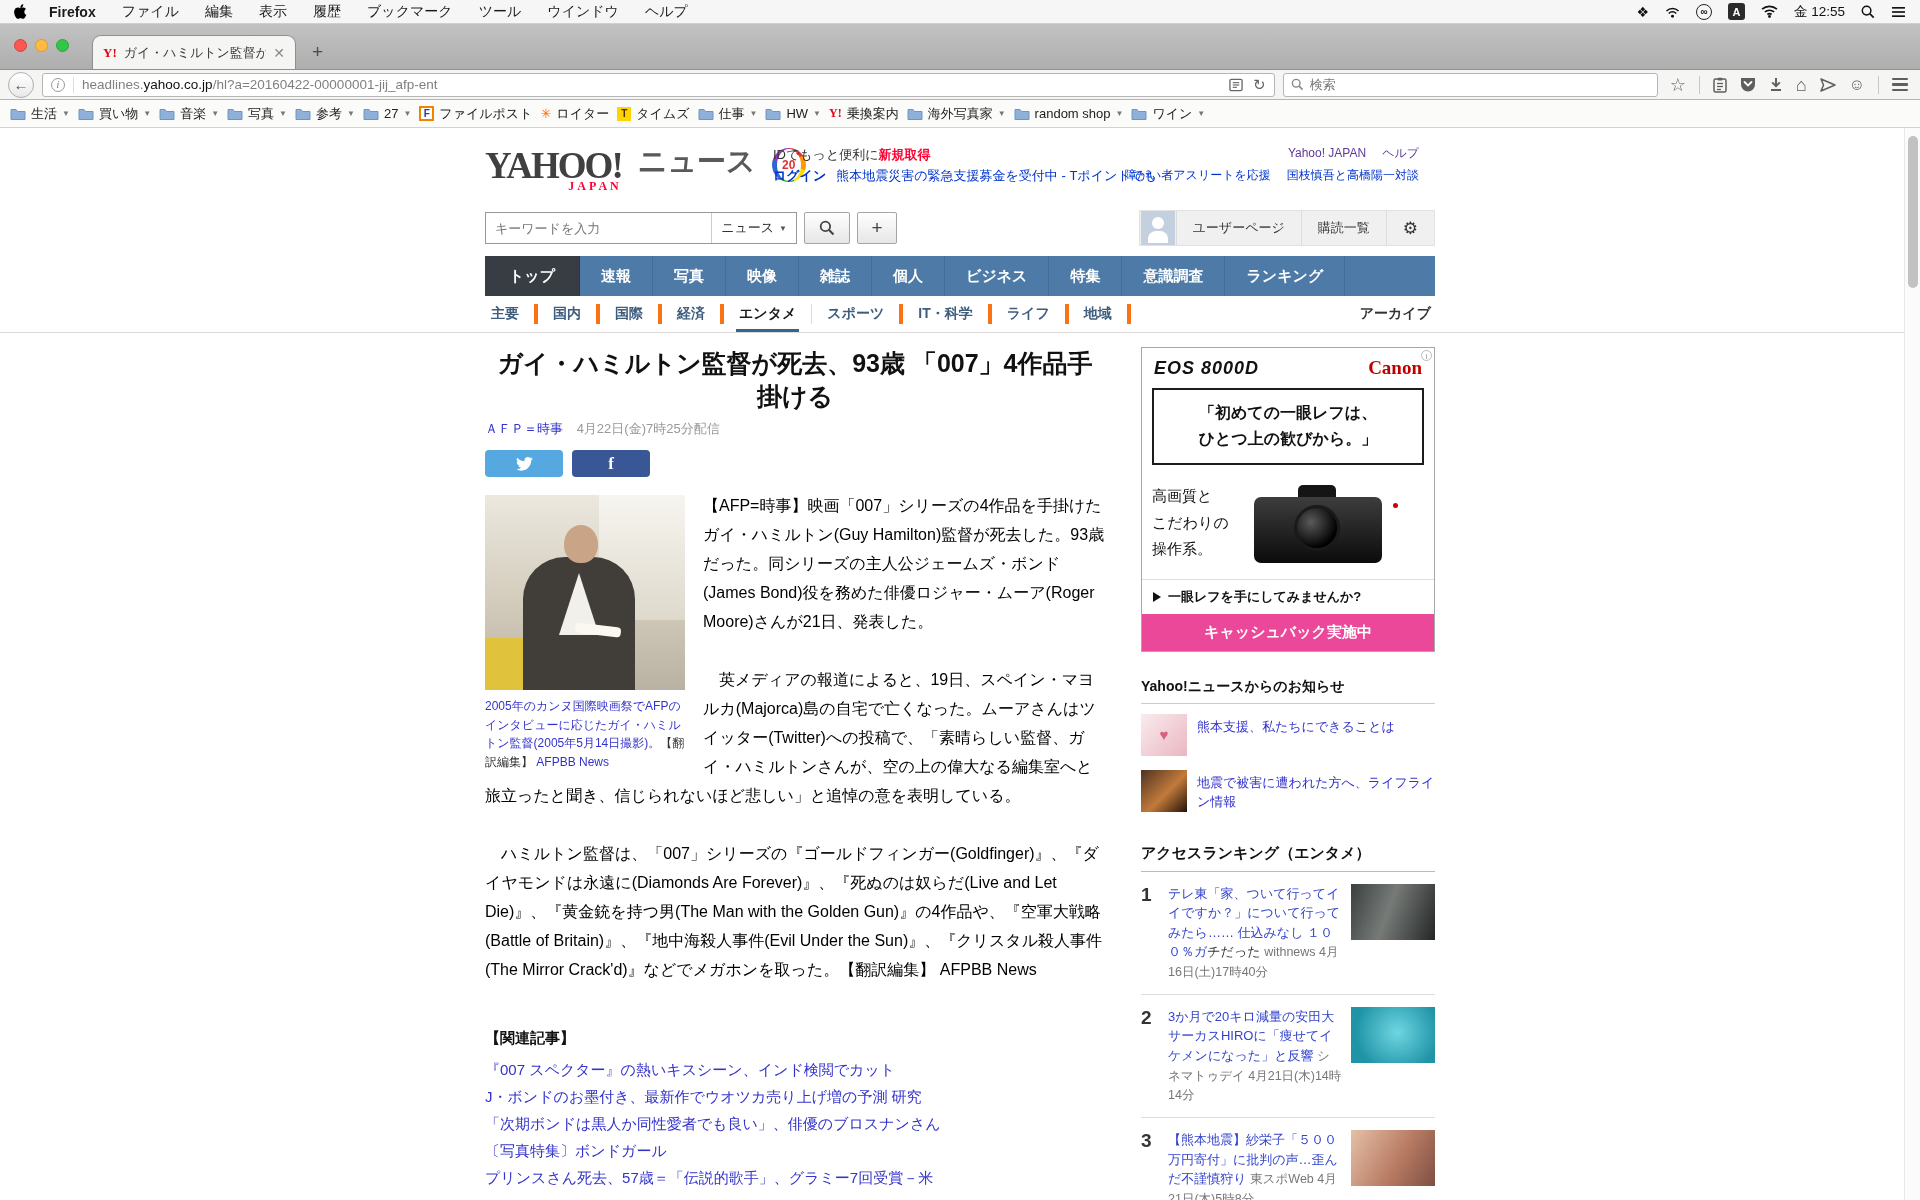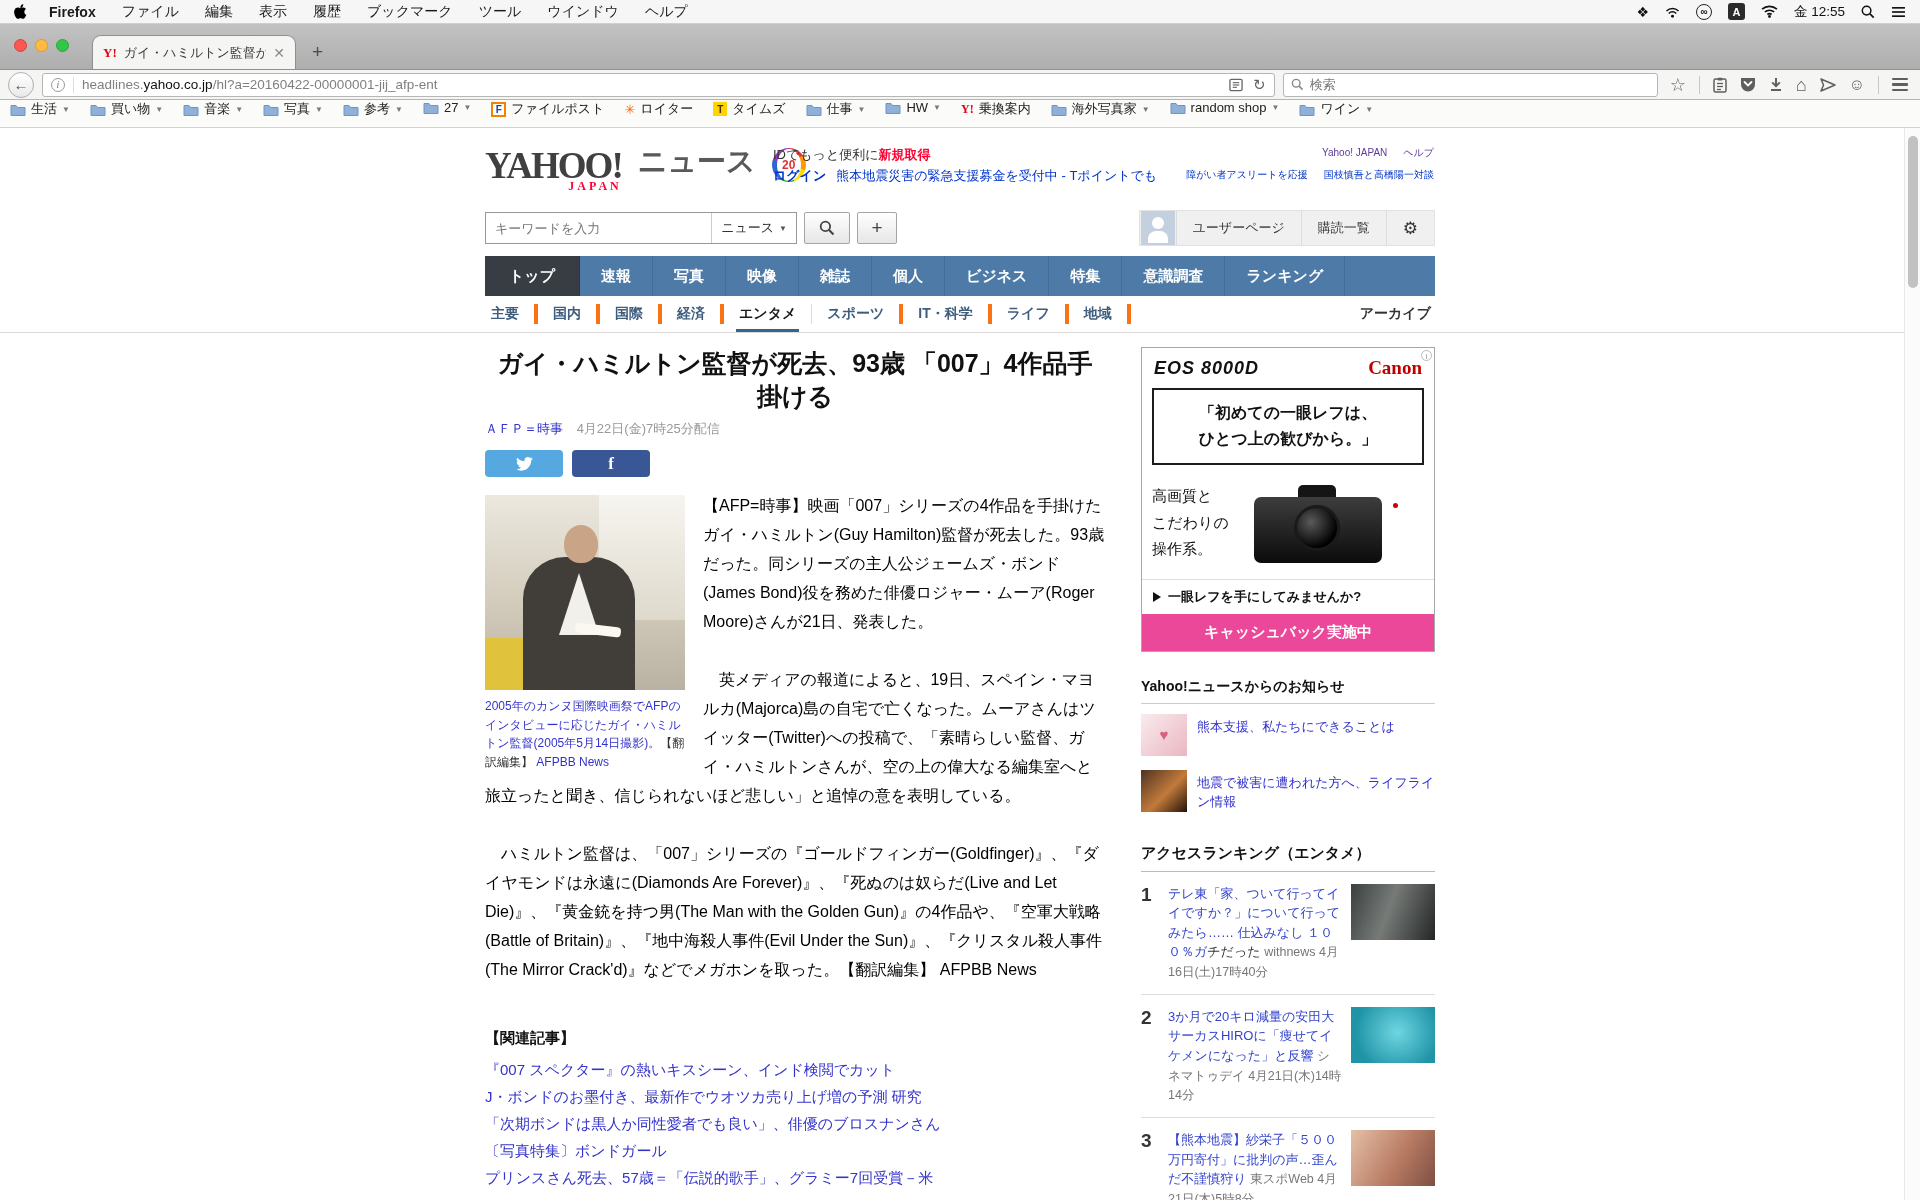--- a/index.html
+++ b/index.html
@@ -57,21 +57,21 @@
   .search-bar input { border:none; outline:none; flex:1; font-size:13px; color:#333;
                       font-family:"Liberation Sans","DejaVu Sans",sans-serif; background:transparent; }
   .tool-icons { display:flex; align-items:center; gap:13px; padding:0 4px; flex:none; color:#5f5f5f; }
   .ti { font-size:18px; line-height:1; color:#5f5f5f; }
   .ti-sep { width:1px; height:18px; background:#c8c8c8; }
   .hamburger { display:flex; flex-direction:column; gap:3px; }
   .hamburger i { width:16px; height:2.5px; background:#5f5f5f; border-radius:1px; }
 
   
   .bookmarksbar { height:28px; background:#fbfbf9; border-bottom:1px solid #d2d2d2;
-                  display:flex; align-items:flex-start; padding:0 10px; gap:20px; font-size:13px; color:#222; }
+                  display:flex; align-items:center; padding:0 10px; gap:8px; font-size:13px; color:#222; }
   .bm { display:flex; align-items:center; gap:5px; white-space:nowrap; }
   .bm .caret { font-size:8px; color:#777; }
   .f-ico { width:15px; height:15px; border:2px solid #f08300; background:#fff; color:#1a3ea8;
            font-weight:bold; font-size:10px; display:flex; align-items:center; justify-content:center; }
   .reuters-ico { color:#f60; font-size:13px; }
   .times-ico { width:14px; height:14px; background:#ffd400; color:#4a3000; font-size:10px; font-weight:bold;
                display:flex; align-items:center; justify-content:center; }
   .ybm-ico { color:#e60012; font-weight:bold; font-size:12px; font-family:"Liberation Serif",serif; }
 
   
@@ -90,21 +90,21 @@
   .badge20 { width:34px; height:34px; border-radius:50%; margin-left:8px; position:relative;
              background:conic-gradient(#e33 0 15%, #f90 15% 30%, #fd0 30% 45%, #3a3 45% 60%, #36c 60% 80%, #93c 80% 100%);
              display:flex; align-items:center; justify-content:center; }
   .badge20 .inner { width:24px; height:32px; background:#fff; border-radius:50%; color:#d33;
                     font-size:12px; font-weight:bold; display:flex; align-items:center; justify-content:center; }
   .yh-center { position:absolute; left:288px; top:16px; font-size:13px; line-height:21px; }
   .yh-center .plain { color:#333; }
   .yh-center .red { color:#ff0033; font-weight:bold; }
   .yh-center .login { color:#0033cc; font-weight:bold; margin-right:10px; }
   .yh-center .blue { color:#0033cc; }
-  .yh-right { position:absolute; right:1px; top:14px; text-align:right; font-size:10px; line-height:22px; }
+  .yh-right { position:absolute; right:16px; top:14px; text-align:right; font-size:12px; line-height:22px; }
   .yh-right .purple { color:#5c3a99; margin-left:16px; }
   .yh-right .blue { color:#0033cc; margin-left:16px; }
 
   
   .search-row { margin-top:10px; display:flex; align-items:center; }
   .kw-box { width:312px; height:32px; border:1px solid #989898; background:#fff;
             display:flex; align-items:center; }
   .kw-box input { border:none; outline:none; flex:1; padding:0 9px; font-size:13px;
                   font-family:"Liberation Sans","DejaVu Sans",sans-serif; }
   .kw-cat { border-left:1px solid #ccc; height:100%; display:flex; align-items:center;

